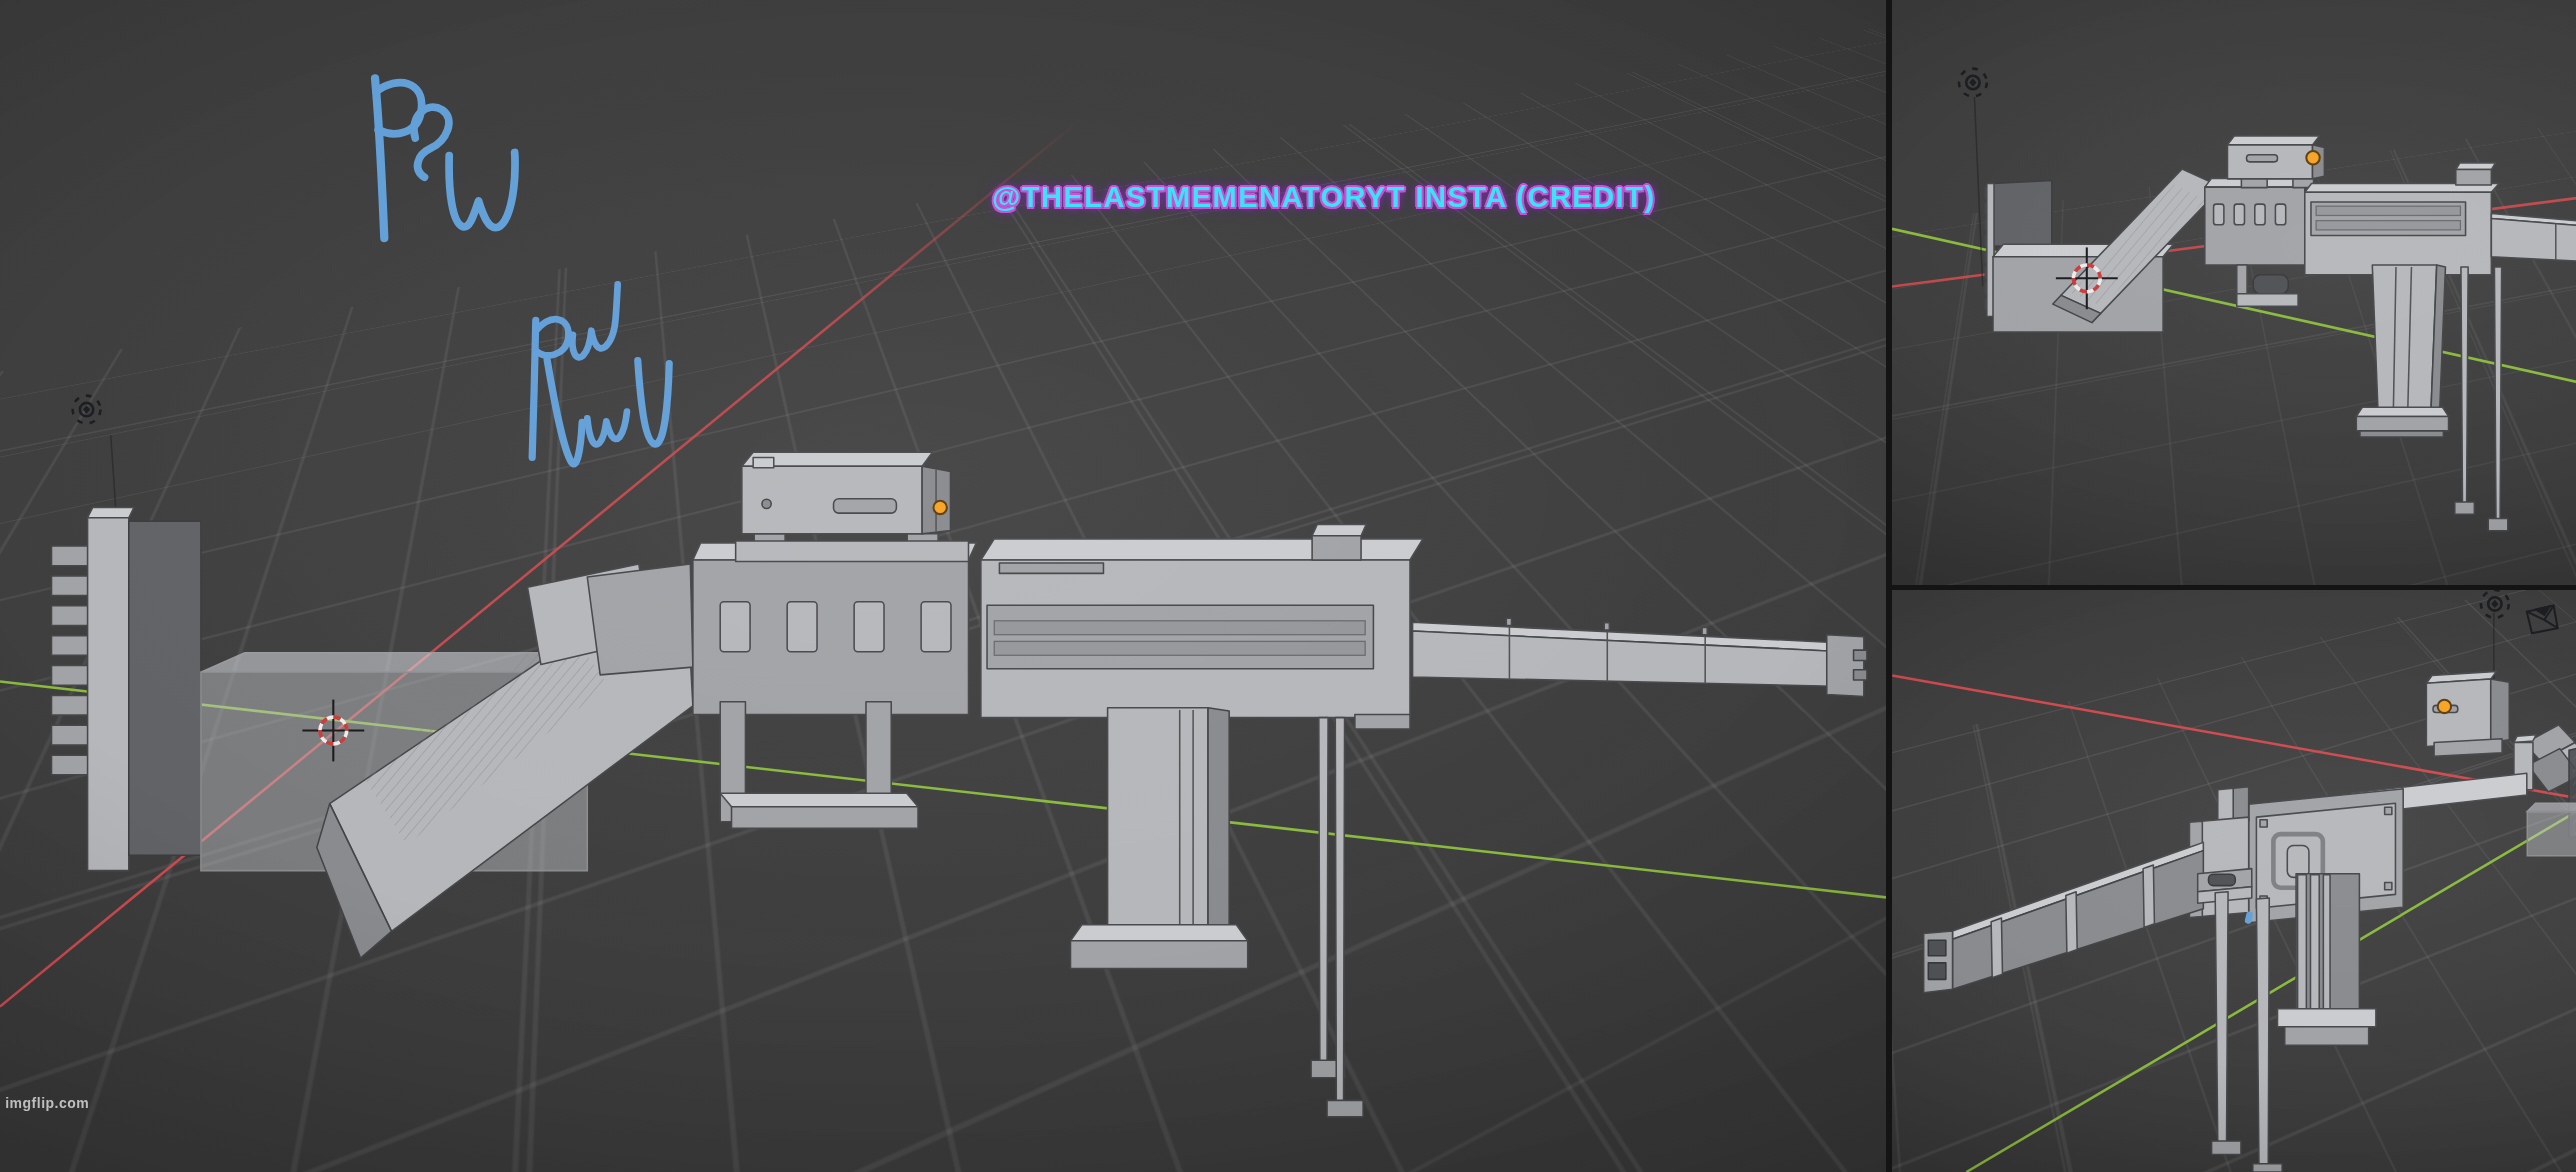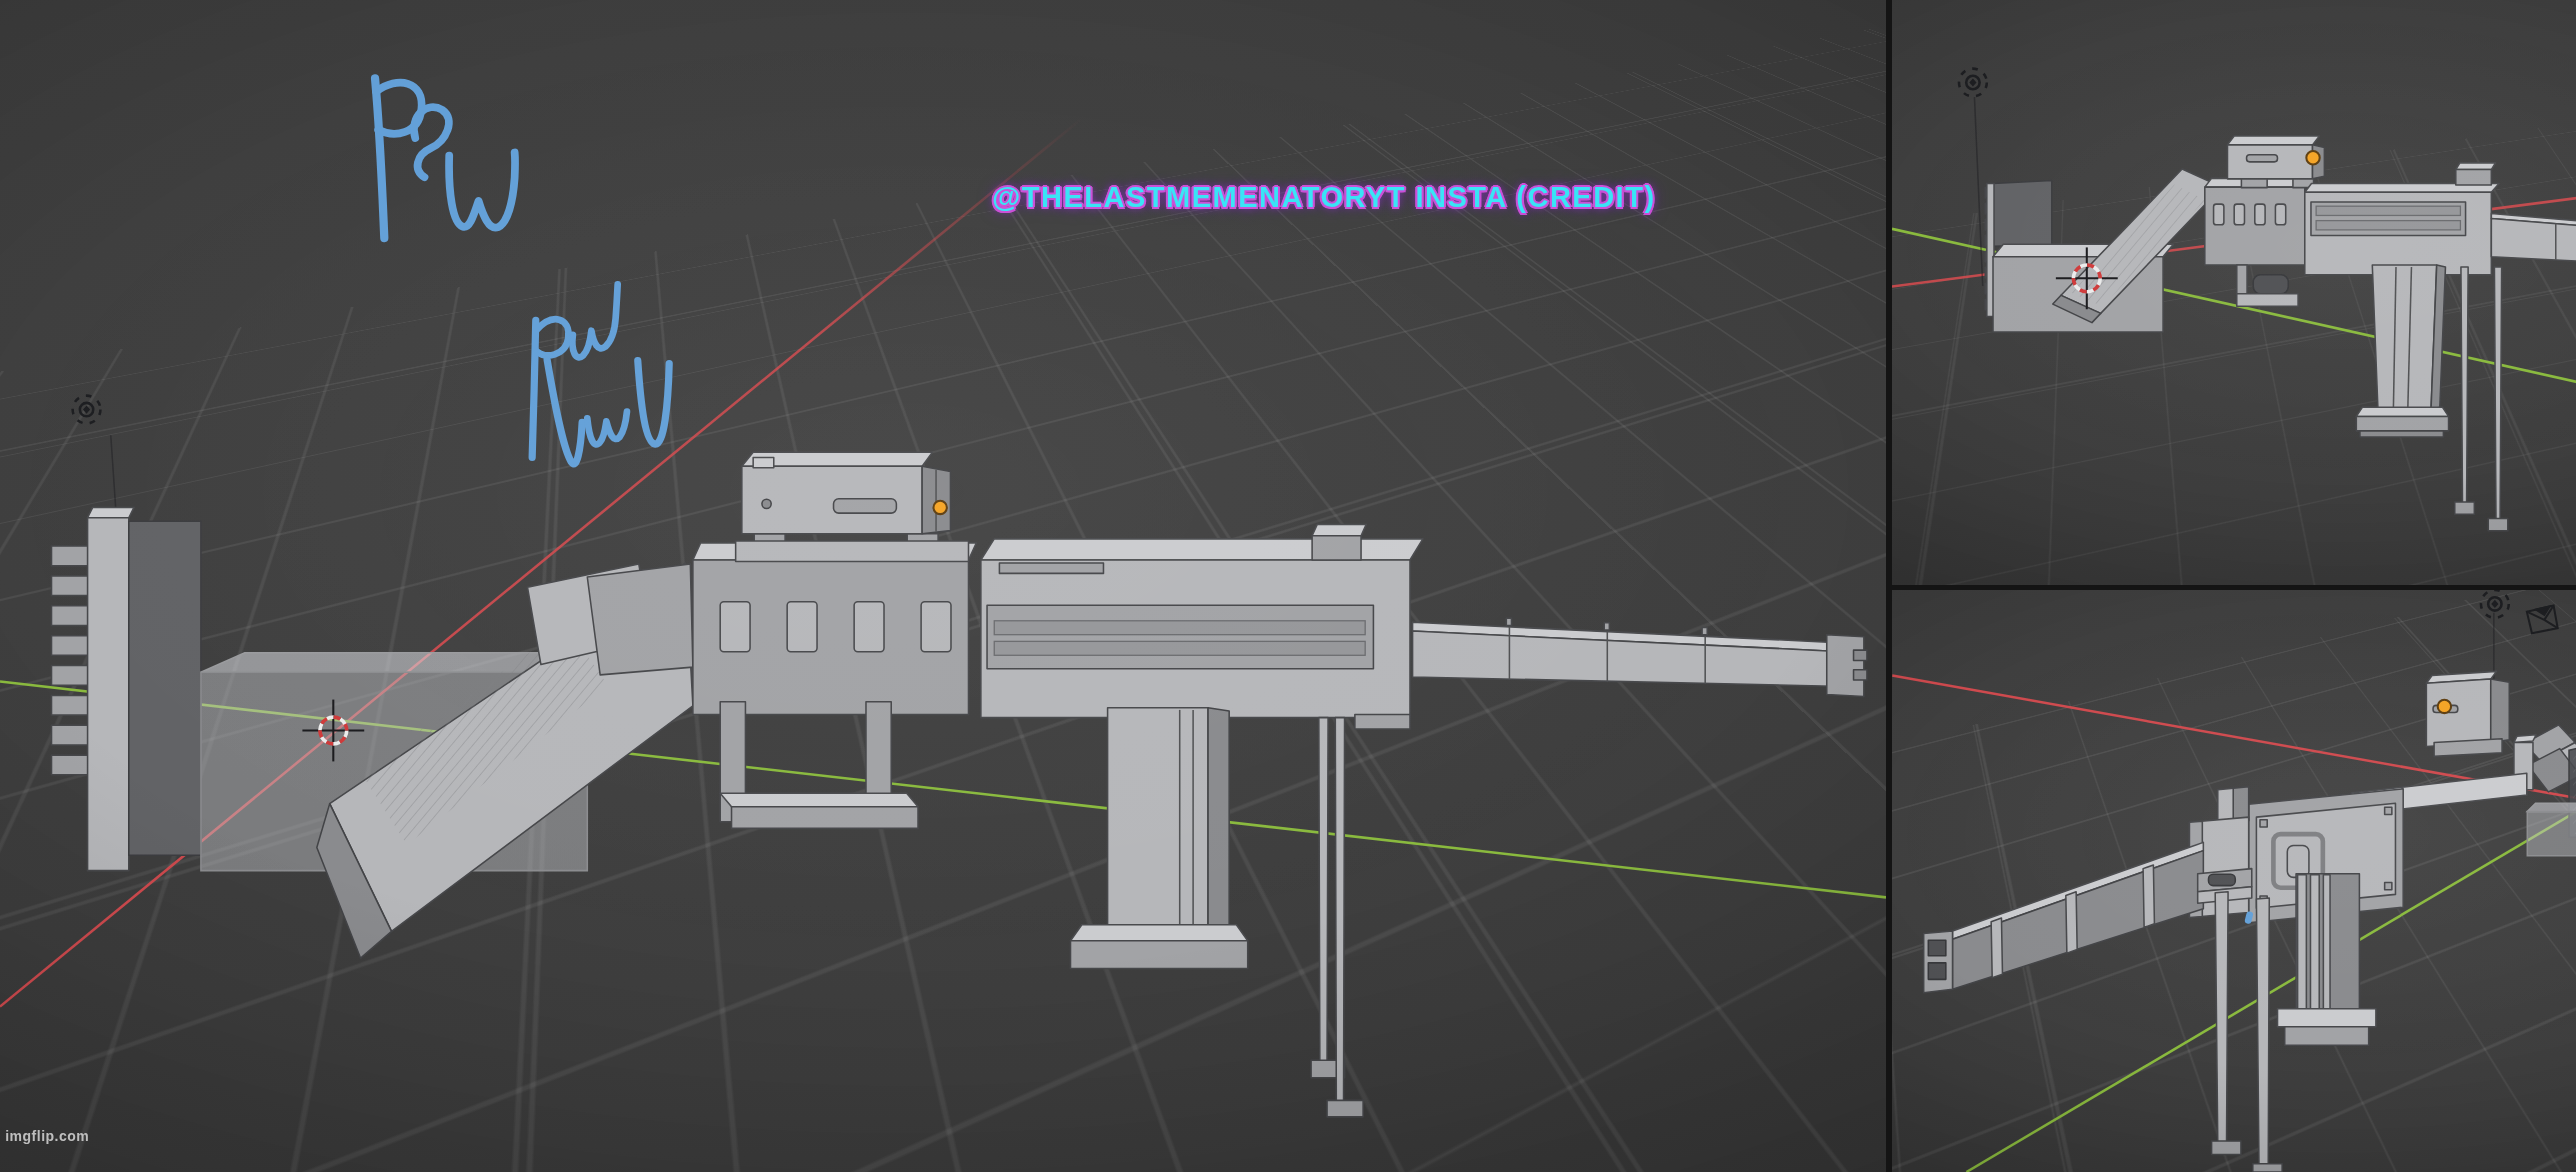--- a/index.html
+++ b/index.html
@@ -45,21 +45,21 @@
   .lampline{stroke:rgba(25,25,28,.45);stroke-width:3;fill:none;}
 
   .credit{position:absolute;left:992px;top:181px;font-size:29px;font-weight:bold;
      letter-spacing:1.5px;white-space:nowrap;color:var(--credit-cyan);
      text-shadow:
        -2.1px 0 var(--credit-magenta), 2.1px 0 var(--credit-magenta),
        0 -2.1px var(--credit-magenta), 0 2.1px var(--credit-magenta),
        -1.5px -1.5px var(--credit-magenta), 1.5px 1.5px var(--credit-magenta),
        1.5px -1.5px var(--credit-magenta), -1.5px 1.5px var(--credit-magenta),
        0 0 8.2px rgba(150,50,220,.95), 0 0 15.5px rgba(120,30,200,.6);}
-  .watermark{position:absolute;left:5.2px;top:1128px;font-size:14px;font-weight:bold;
+  .watermark{position:absolute;left:5.2px;top:1095px;font-size:14px;font-weight:bold;
      color:#d2d2d2;opacity:.88;letter-spacing:0.5px;}
 </style>
 </head>
 <body>
 
 <div class="viewport vp-left">
   <div class="floor fl-left"></div>
   <svg class="scene" viewBox="0 0 3661 2275">
     <defs>
       <g id="cursor3d">

